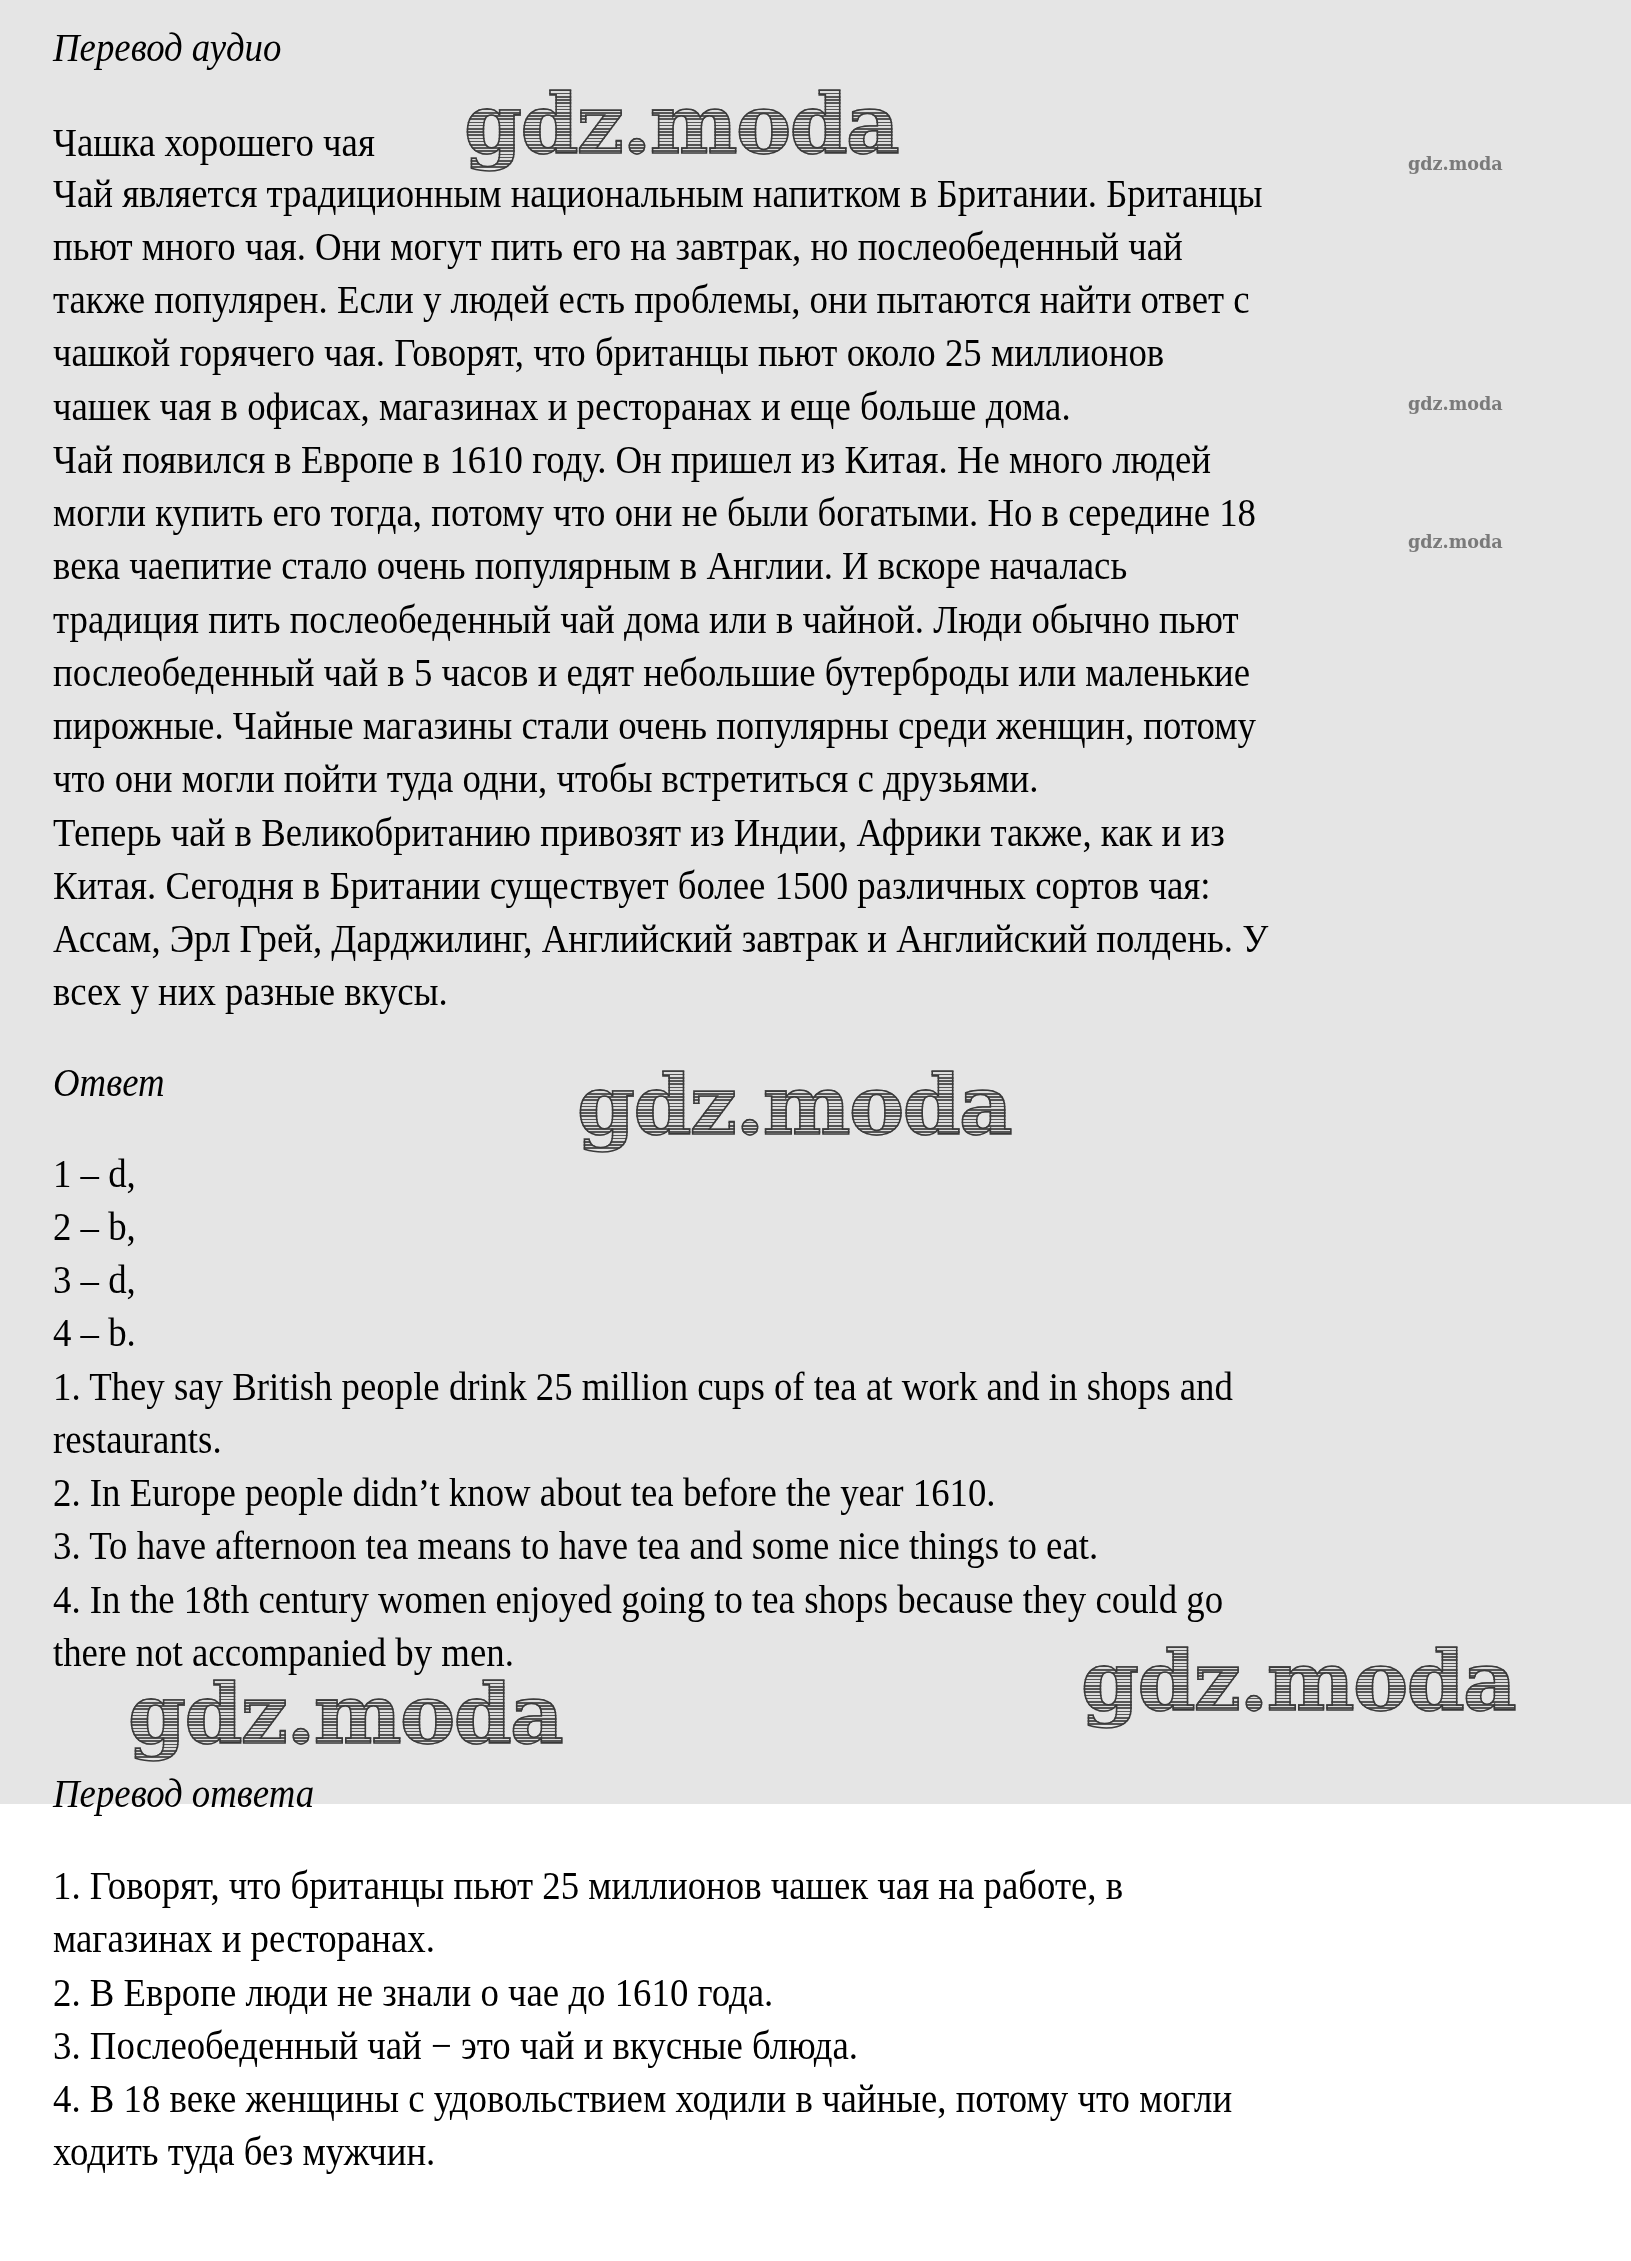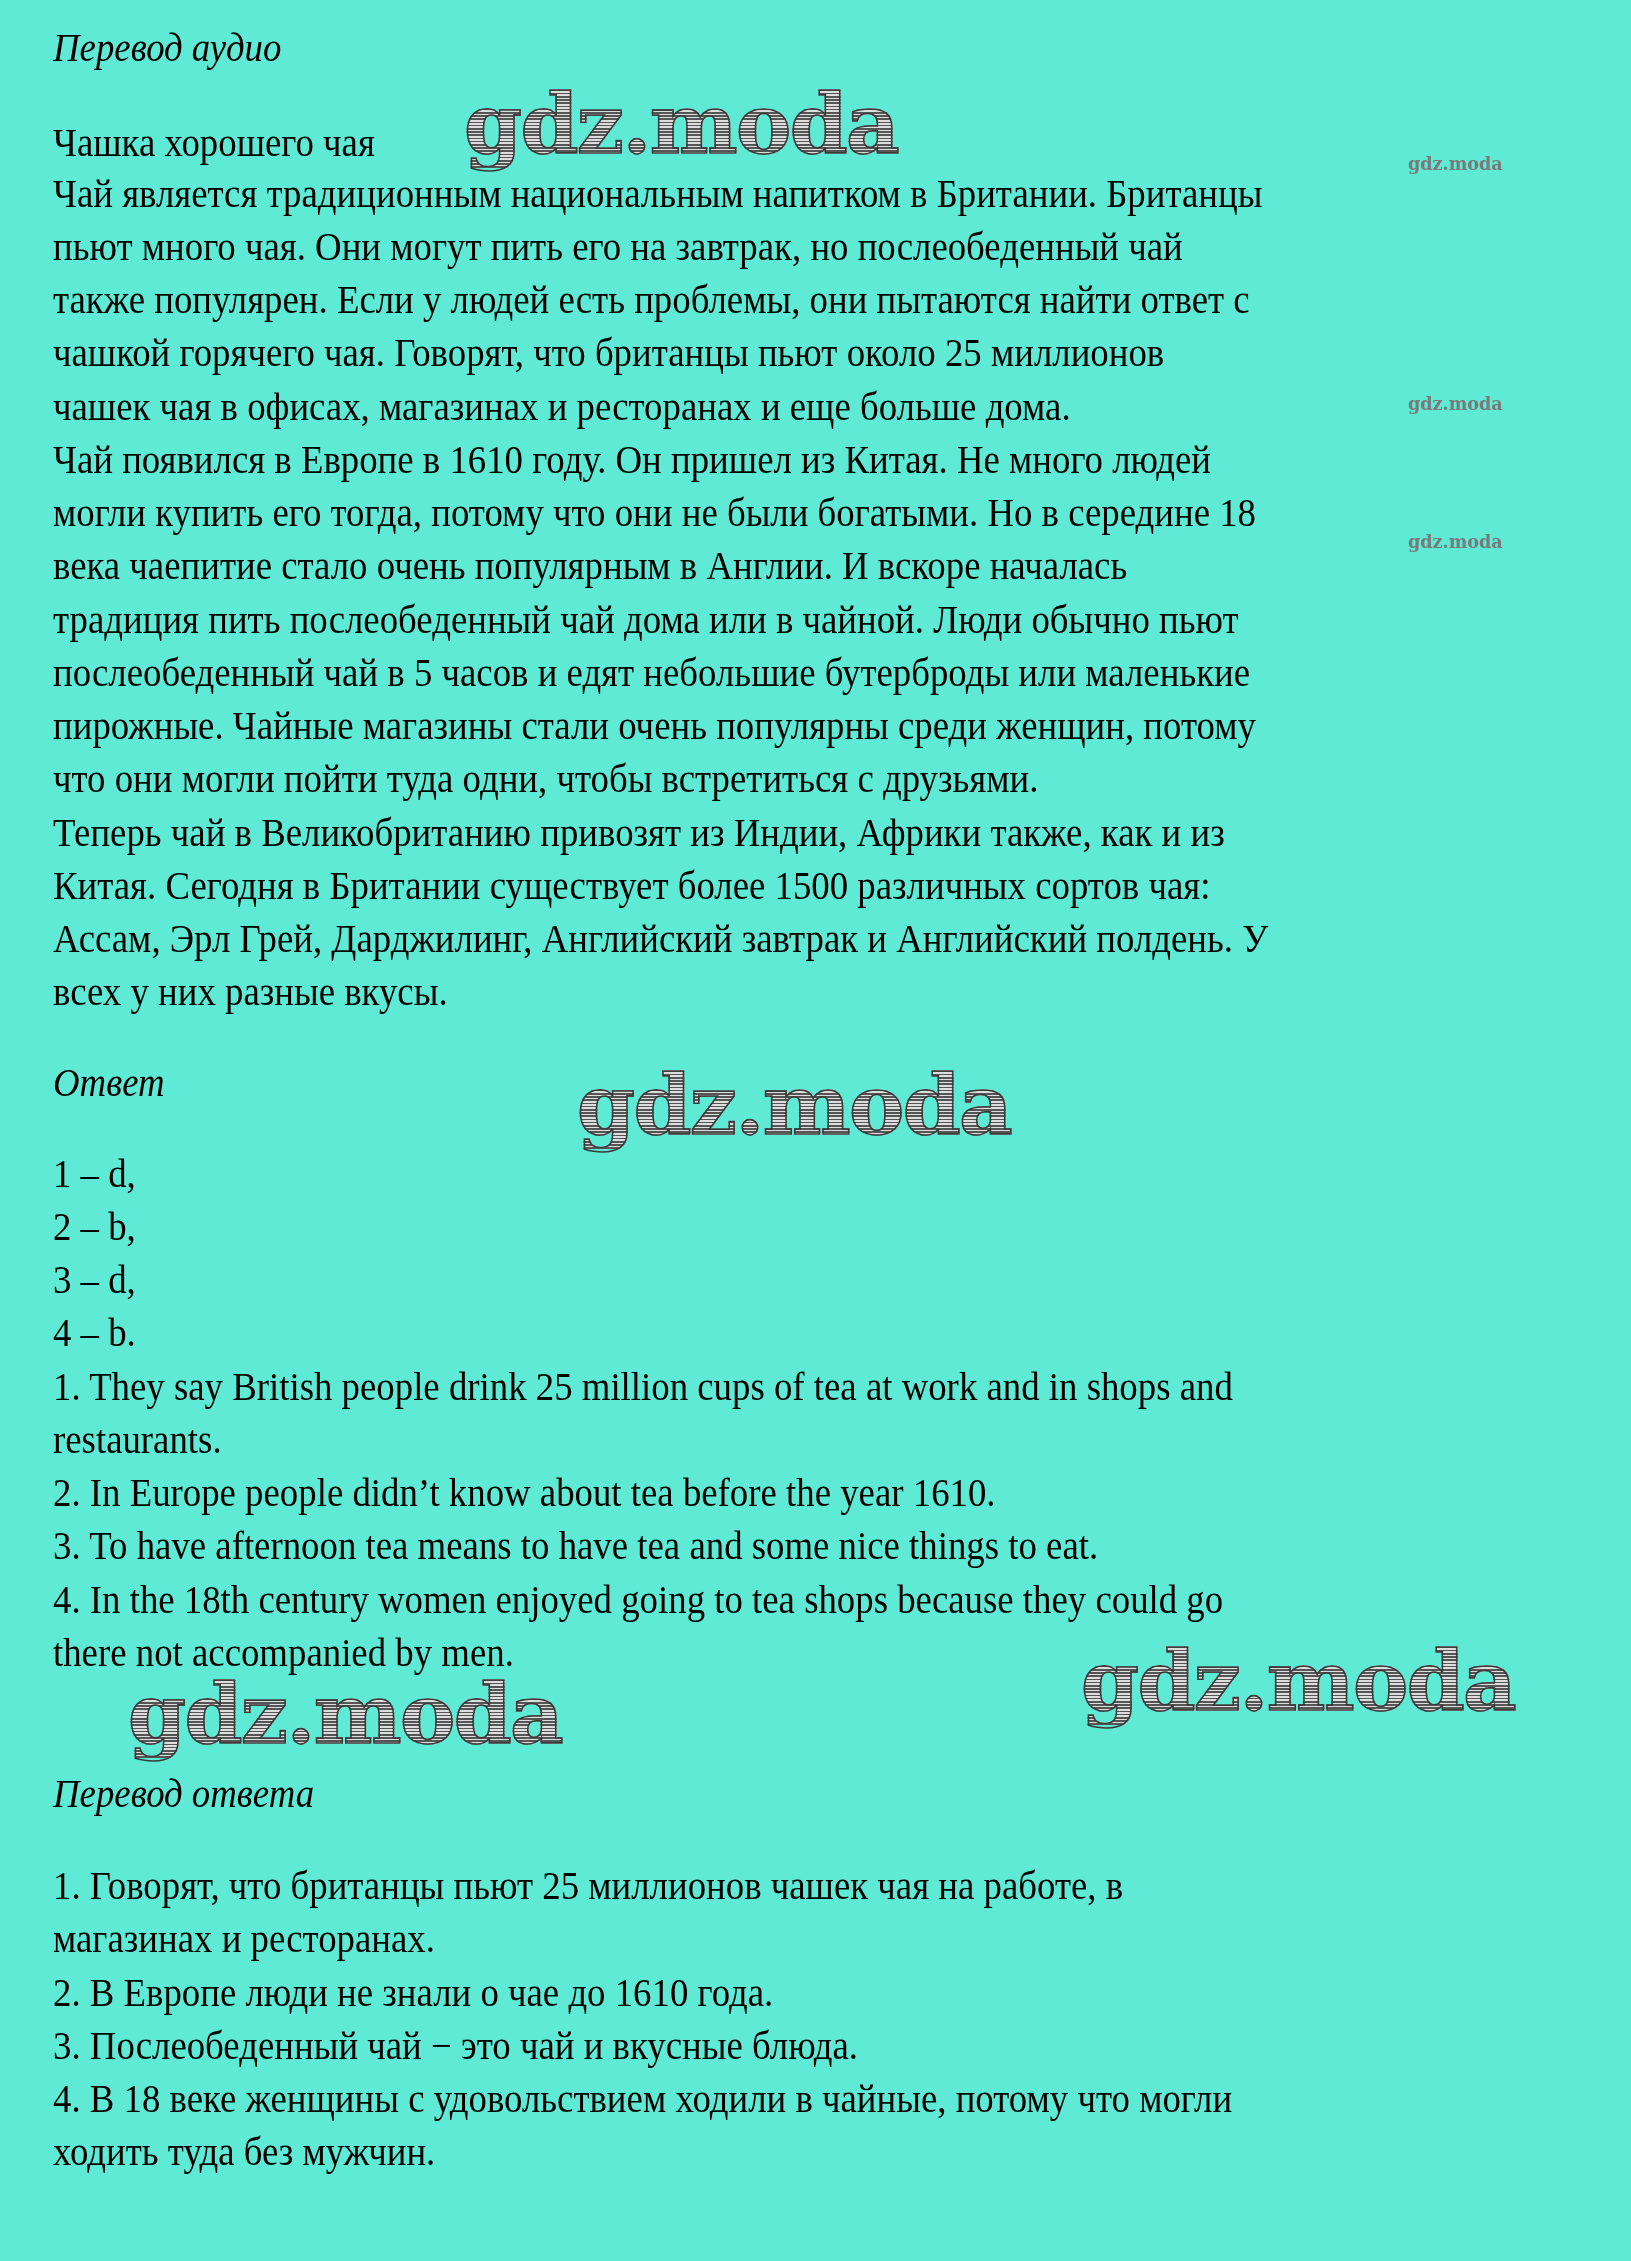--- a/index.html
+++ b/index.html
@@ -1,17 +1,17 @@
 <!DOCTYPE html>
 <html style="font-size:13px"><head>
   <meta charset="utf-8">
   <style>
     html, body { margin: 0; padding: 0; background: #ffffff; }
     body { width: 1632px; height: 2261px; position: relative; overflow: hidden; }
-    .page { position: absolute; left: 0; top: 0; width: 1632px; height: 2261px; background: #5eead4; }
+    .page { position: absolute; left: 0; top: 0; width: 1632px; height: 1804px; background: #e5e5e5; }
     .line {
       position: absolute; left: 53px; white-space: nowrap;
       font-family: "Liberation Serif", "DejaVu Serif", serif;
       font-size: 40px; line-height: 48px; color: #000;
       transform-origin: left top; transform: scaleX(0.92);
     }
     .heading { font-style: italic; }
     .wm {
       position: absolute; white-space: nowrap;
       font-family: "DejaVu Serif", "Liberation Serif", serif;

